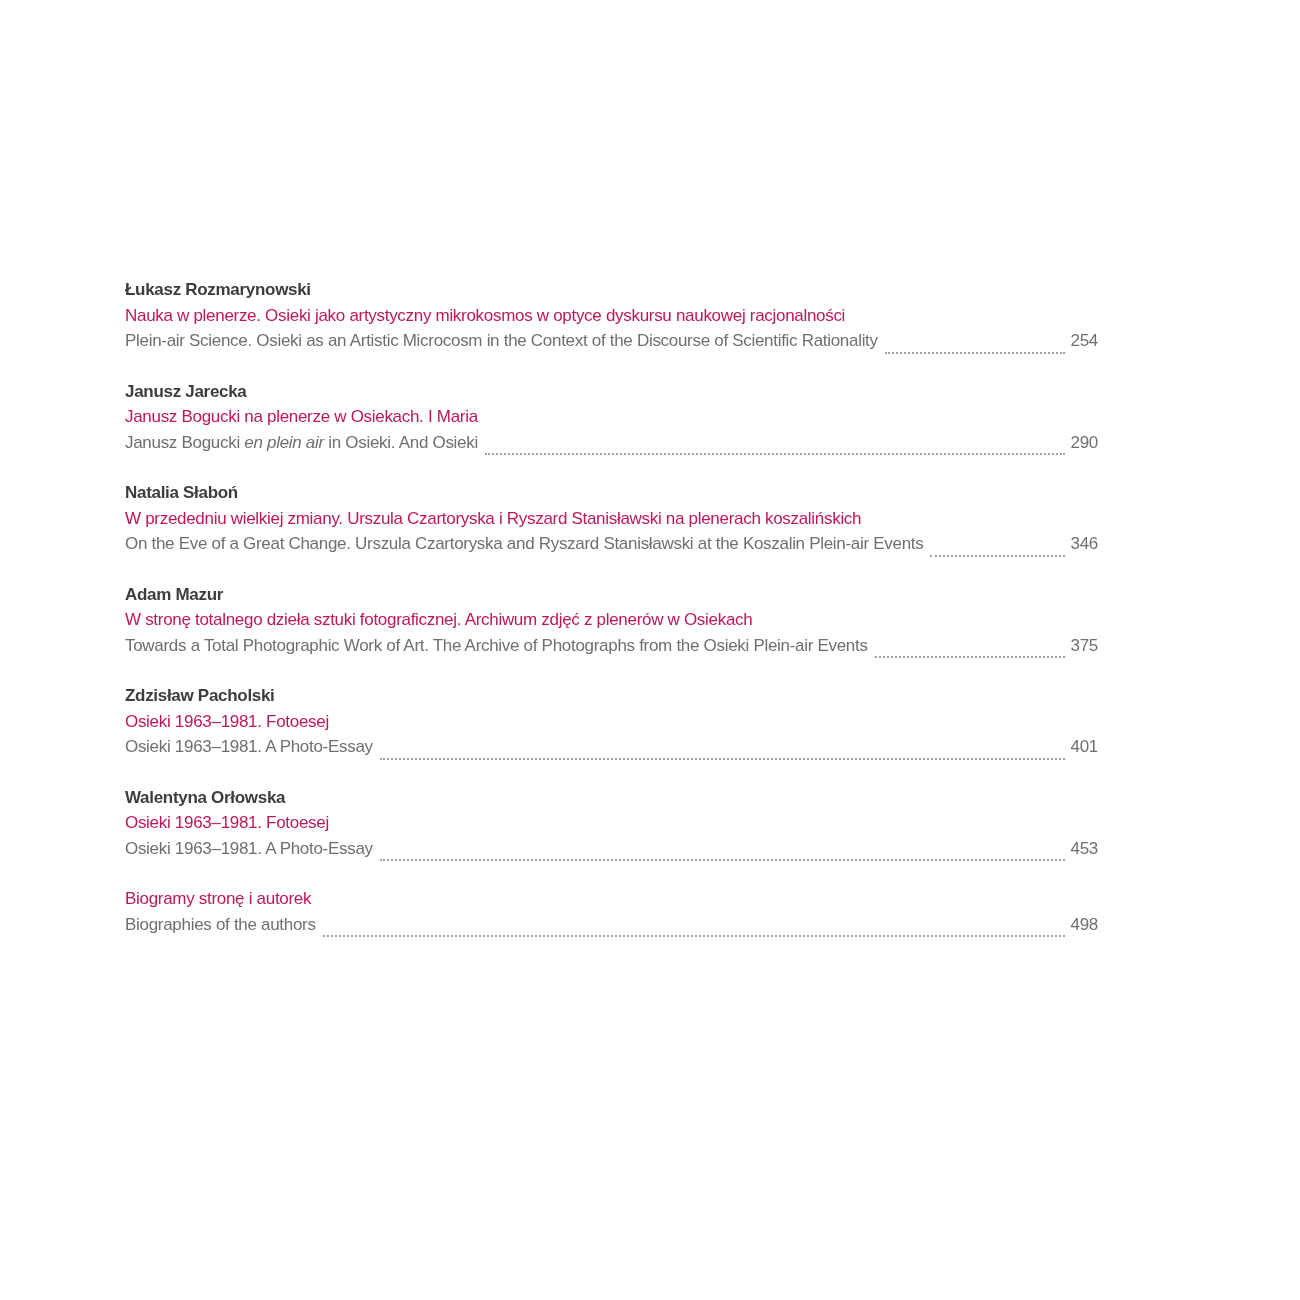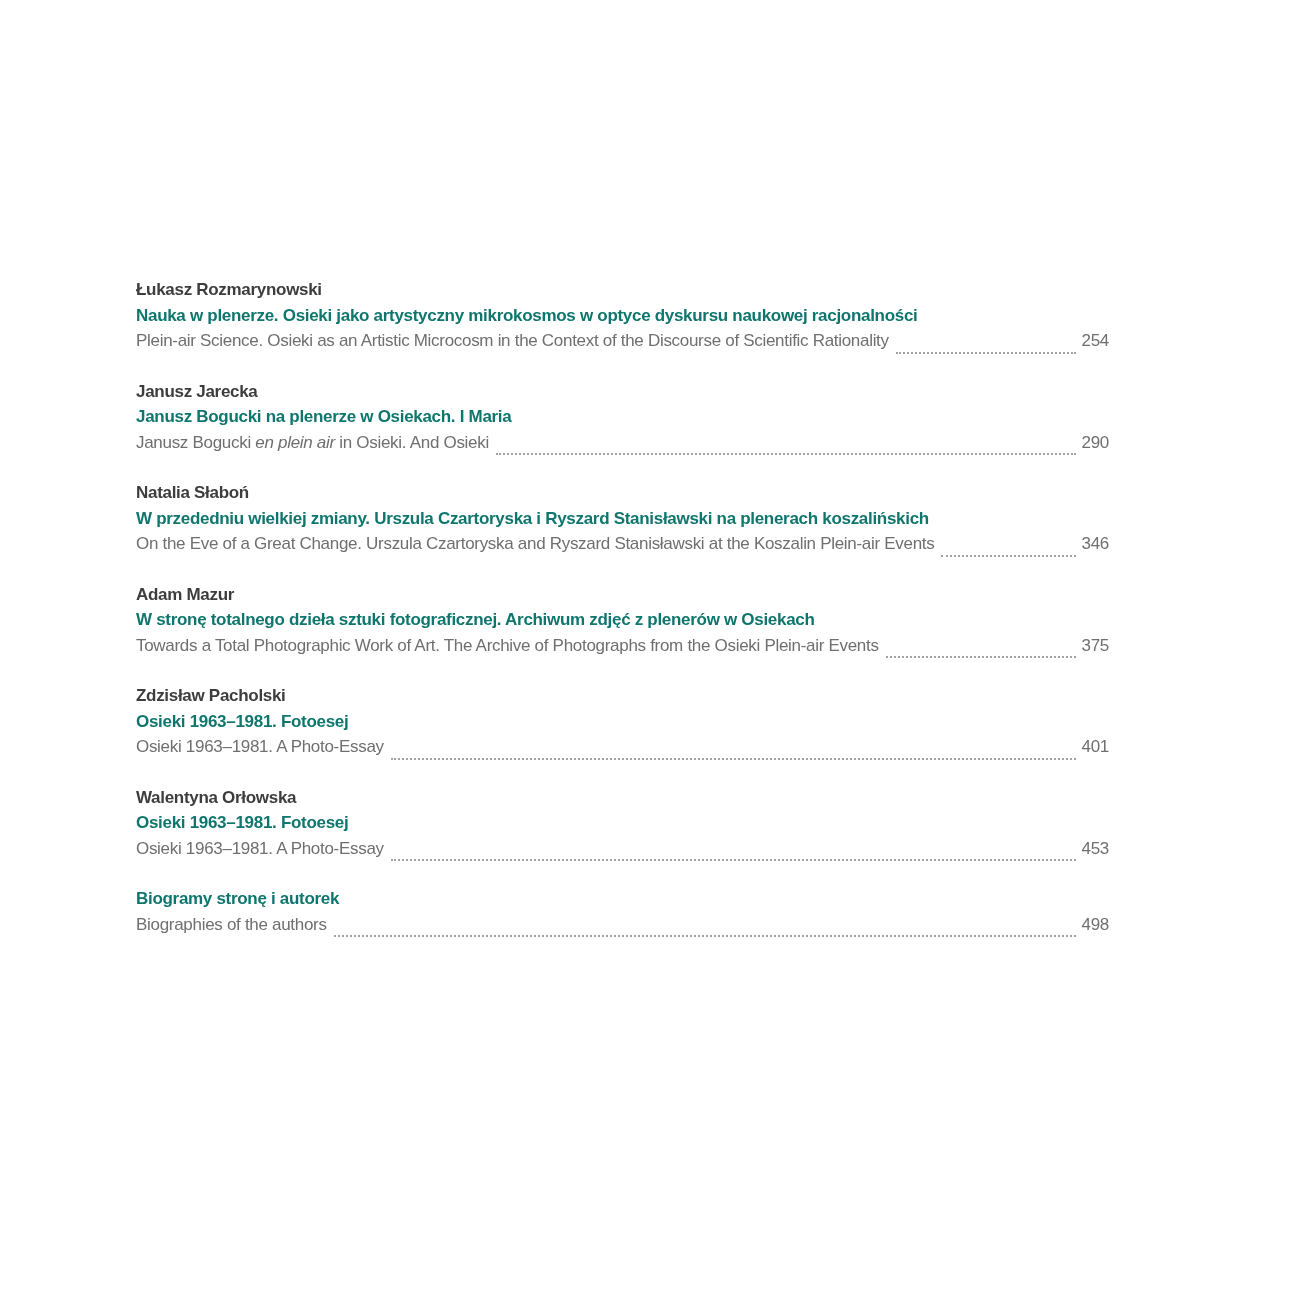--- a/index.html
+++ b/index.html
@@ -9,37 +9,36 @@
   }
   body {
     width: 1300px;
     height: 1300px;
     position: relative;
     font-family: "Liberation Sans", "DejaVu Sans", sans-serif;
     color: #6f6f6f;
   }
   .toc-container {
     position: absolute;
-    left: 136px;
+    left: 125px;
     top: 277px;
     width: 973px;
     font-size: 17px;
     line-height: 25.5px;
     letter-spacing: -0.3px;
   }
   .toc-entry {
     margin-bottom: 25px;
   }
   .author {
     font-weight: 700;
     color: #3d3d3d;
   }
   .title-pl {
-    color: #0f766e;
-    font-weight: bold;
+    color: #be185d;
   }
   .title-en-row {
     display: flex;
     align-items: flex-end;
   }
   .en {
     white-space: pre;
     color: #6f6f6f;
   }
   .en.italic {

